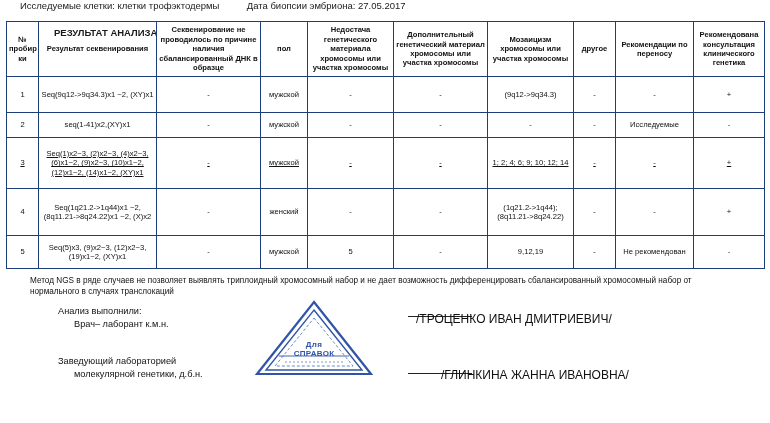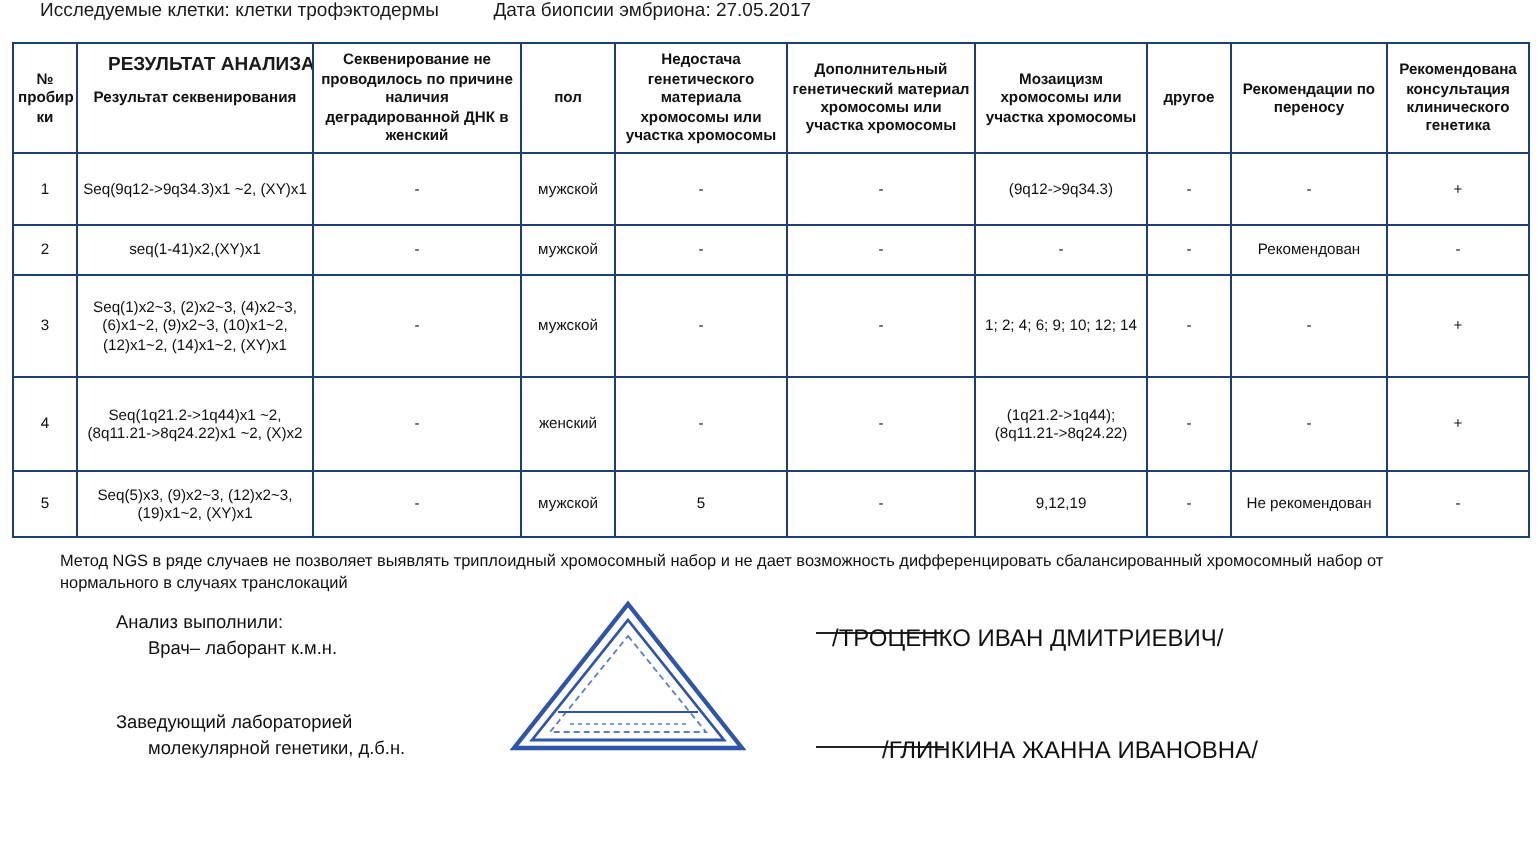--- a/index.html
+++ b/index.html
@@ -55,21 +55,21 @@
     line-height: 1.25;
     color: #111;
   }
   table.main th {
     font-weight: bold;
     height: 52px;
   }
   table.main td.num { height: 100%; }
   .r1 td { height: 33px; }
   .r2 td { height: 22px; }
-  .r3 td { height: 48px; }
+  .r3 td { height: 48px; text-decoration: underline; }
   .r4 td { height: 44px; }
   .r5 td { height: 30px; }
   td.seq {
     text-align: left;
     padding-left: 4px;
     margin-left: 32px;
   }
   .note {
     position: absolute;
     left: 30px;
@@ -153,21 +153,21 @@
       <col style="width:94px">
       <col style="width:86px">
       <col style="width:42px">
       <col style="width:78px">
       <col style="width:71px">
     </colgroup>
     <thead>
       <tr>
         <th>№ пробир ки</th>
         <th>Результат секвенирования</th>
-        <th>Секвенирование не проводилось по причине наличия деградированной ДНК в женский</th>
+        <th>Секвенирование не проводилось по причине наличия сбалансированный ДНК в образце</th>
         <th>пол</th>
         <th>Недостача генетического материала хромосомы или участка хромосомы</th>
         <th>Дополнительный генетический материал хромосомы или участка хромосомы</th>
         <th>Мозаицизм хромосомы или участка хромосомы</th>
         <th>другое</th>
         <th>Рекомендации по переносу</th>
         <th>Рекомендована консультация клинического генетика</th>
       </tr>
     </thead>
     <tbody>
@@ -185,21 +185,21 @@
       </tr>
       <tr class="r2">
         <td class="num">2</td>
         <td class="seq">seq(1-41)x2,(XY)x1</td>
         <td>-</td>
         <td>мужской</td>
         <td>-</td>
         <td>-</td>
         <td>-</td>
         <td>-</td>
-        <td>Рекомендован</td>
+        <td>Исследуемые</td>
         <td>-</td>
       </tr>
       <tr class="r3">
         <td class="num">3</td>
         <td class="seq">Seq(1)x2~3, (2)x2~3, (4)x2~3, (6)x1~2, (9)x2~3, (10)x1~2, (12)x1~2, (14)x1~2, (XY)x1</td>
         <td>-</td>
         <td>мужской</td>
         <td>-</td>
         <td>-</td>
         <td>1; 2; 4; 6; 9; 10; 12; 14</td>
@@ -252,15 +252,19 @@
   </div>
 
   <div class="stamp">
     <svg width="124" height="80" viewBox="0 0 124 80">
       <polygon points="62,4 119,76 5,76" fill="none" stroke="#2f54a8" stroke-width="2.2"></polygon>
       <polygon points="62,12 110,72 14,72" fill="none" stroke="#2f54a8" stroke-width="1.4"></polygon>
       <polygon points="62,20 101,68 23,68" fill="none" stroke="#5a7dc4" stroke-width="0.9" stroke-dasharray="3,2"></polygon>
       <line x1="27" y1="58" x2="97" y2="58" stroke="#2f54a8" stroke-width="0.9"></line>
       <line x1="33" y1="64" x2="91" y2="64" stroke="#5a7dc4" stroke-width="0.8" stroke-dasharray="2,2"></line>
     </svg>
+    <div class="stamp-text">
+      <div>Для</div>
+      <div>СПРАВОК</div>
+    </div>
   </div>
 
 </div>
 
 </body></html>

